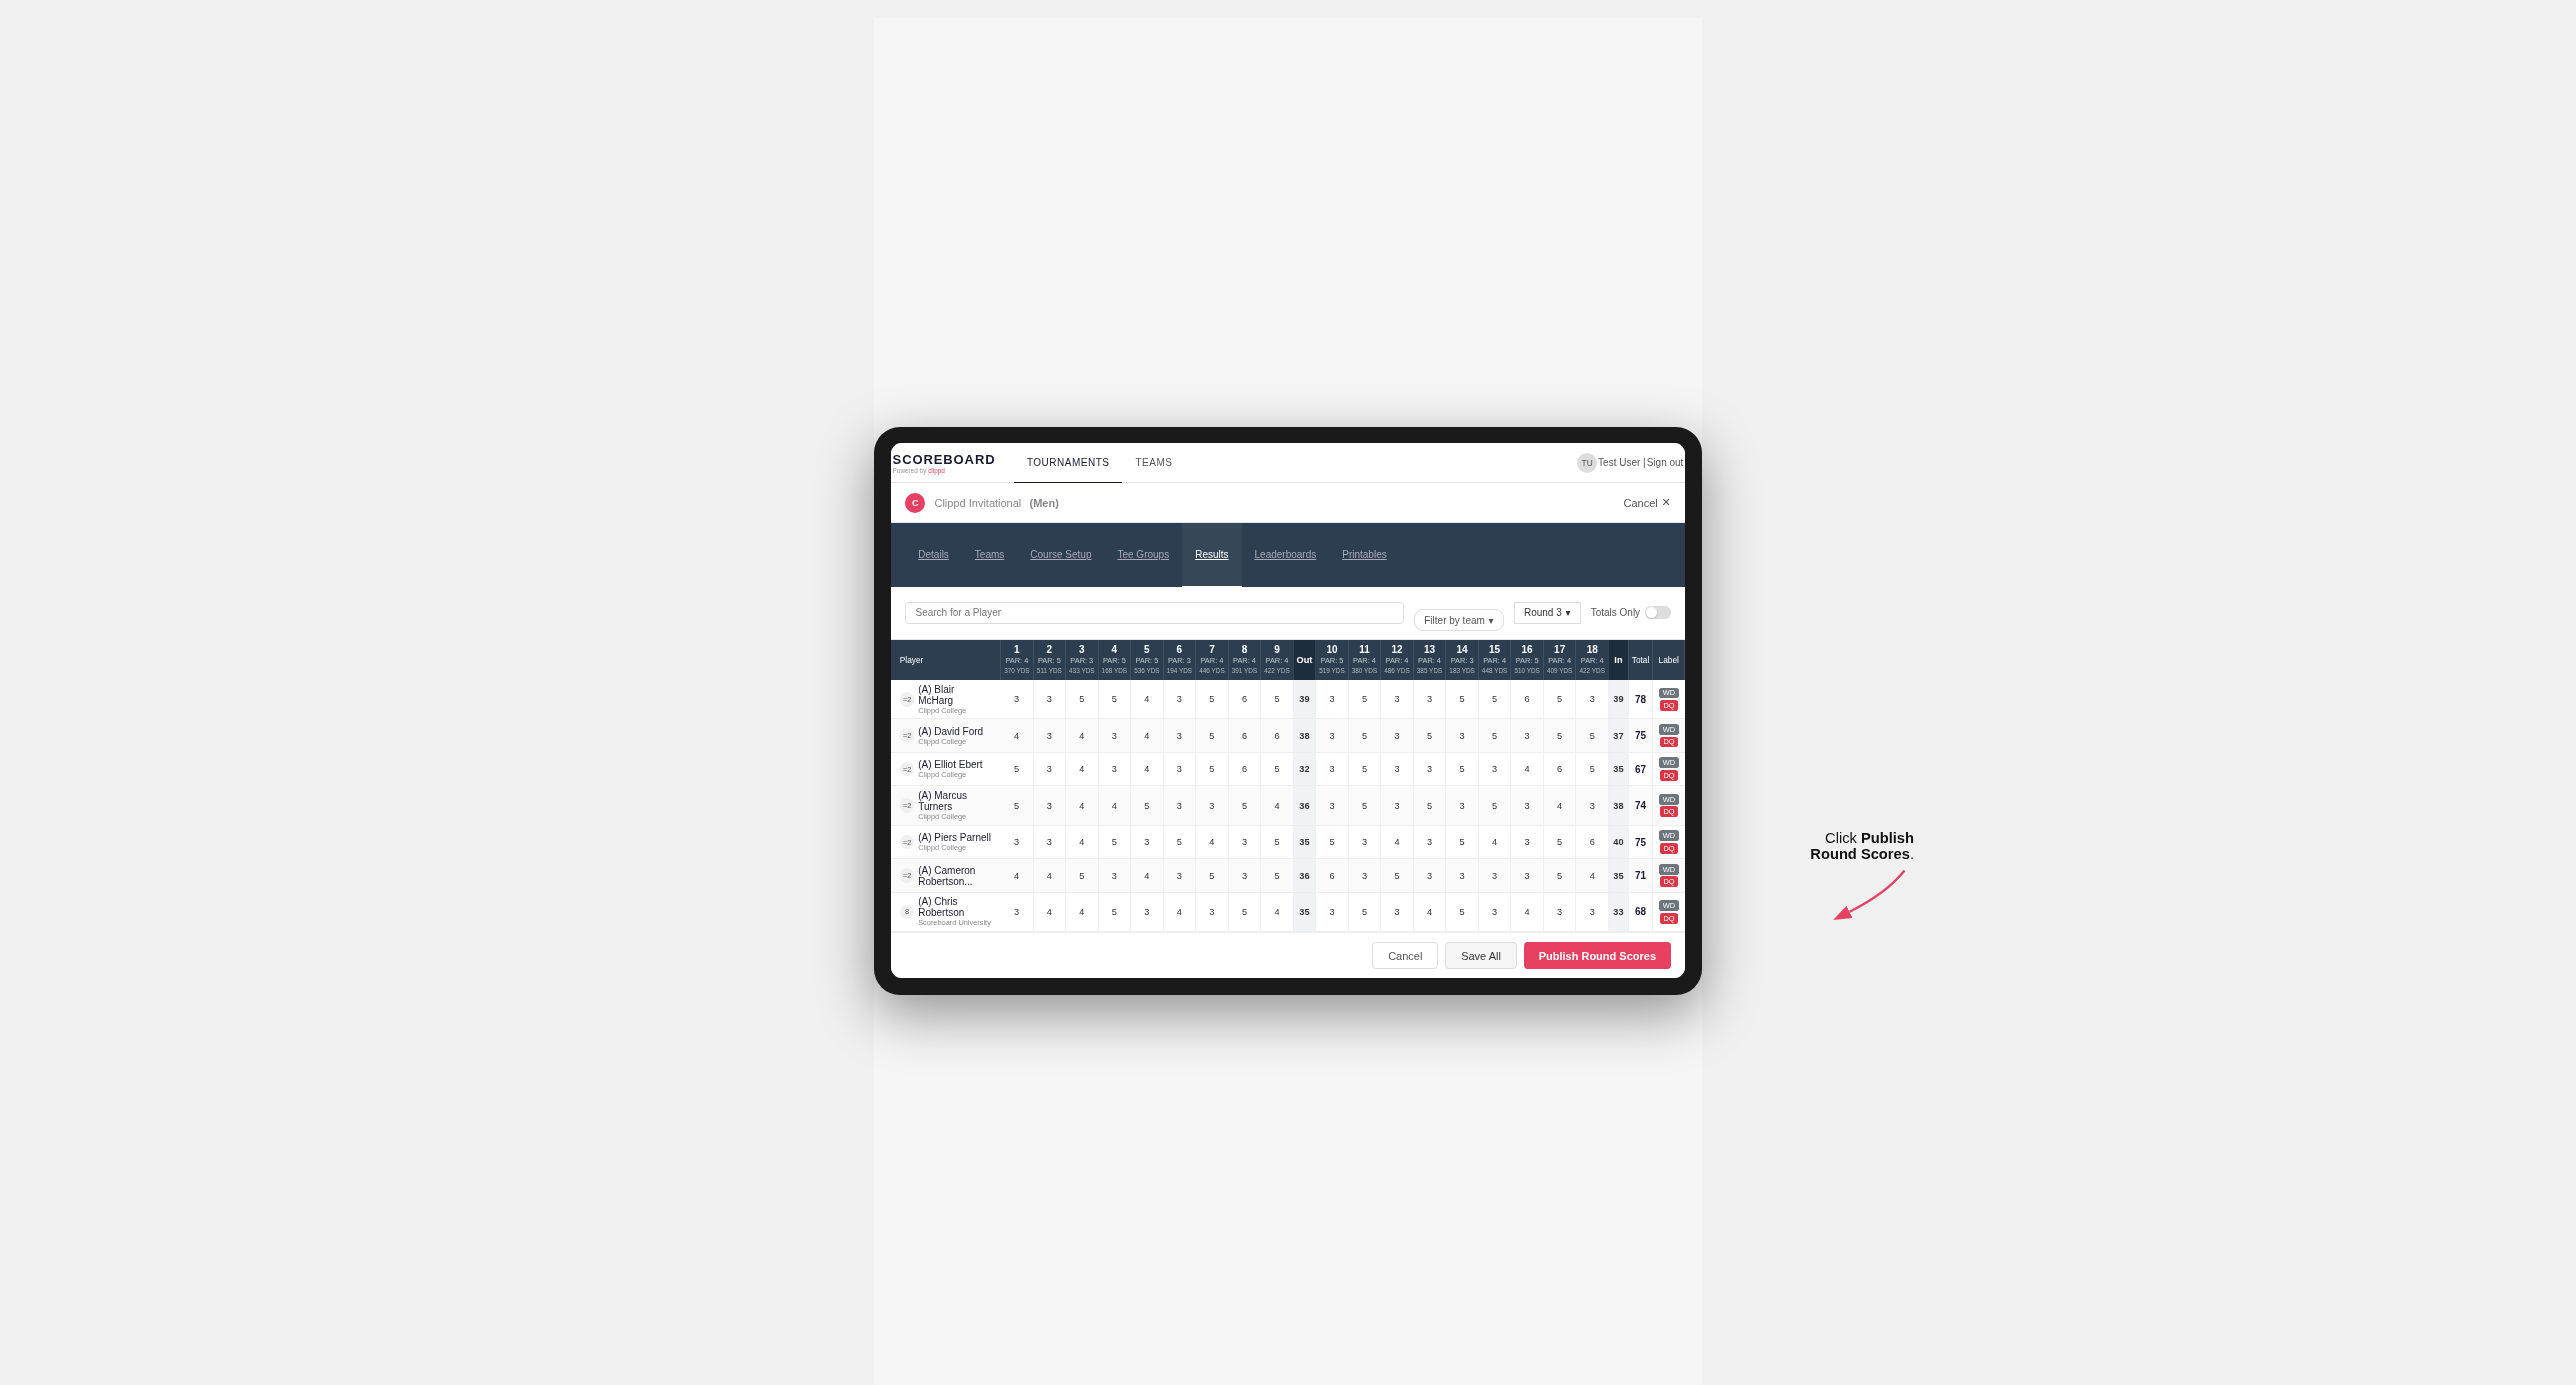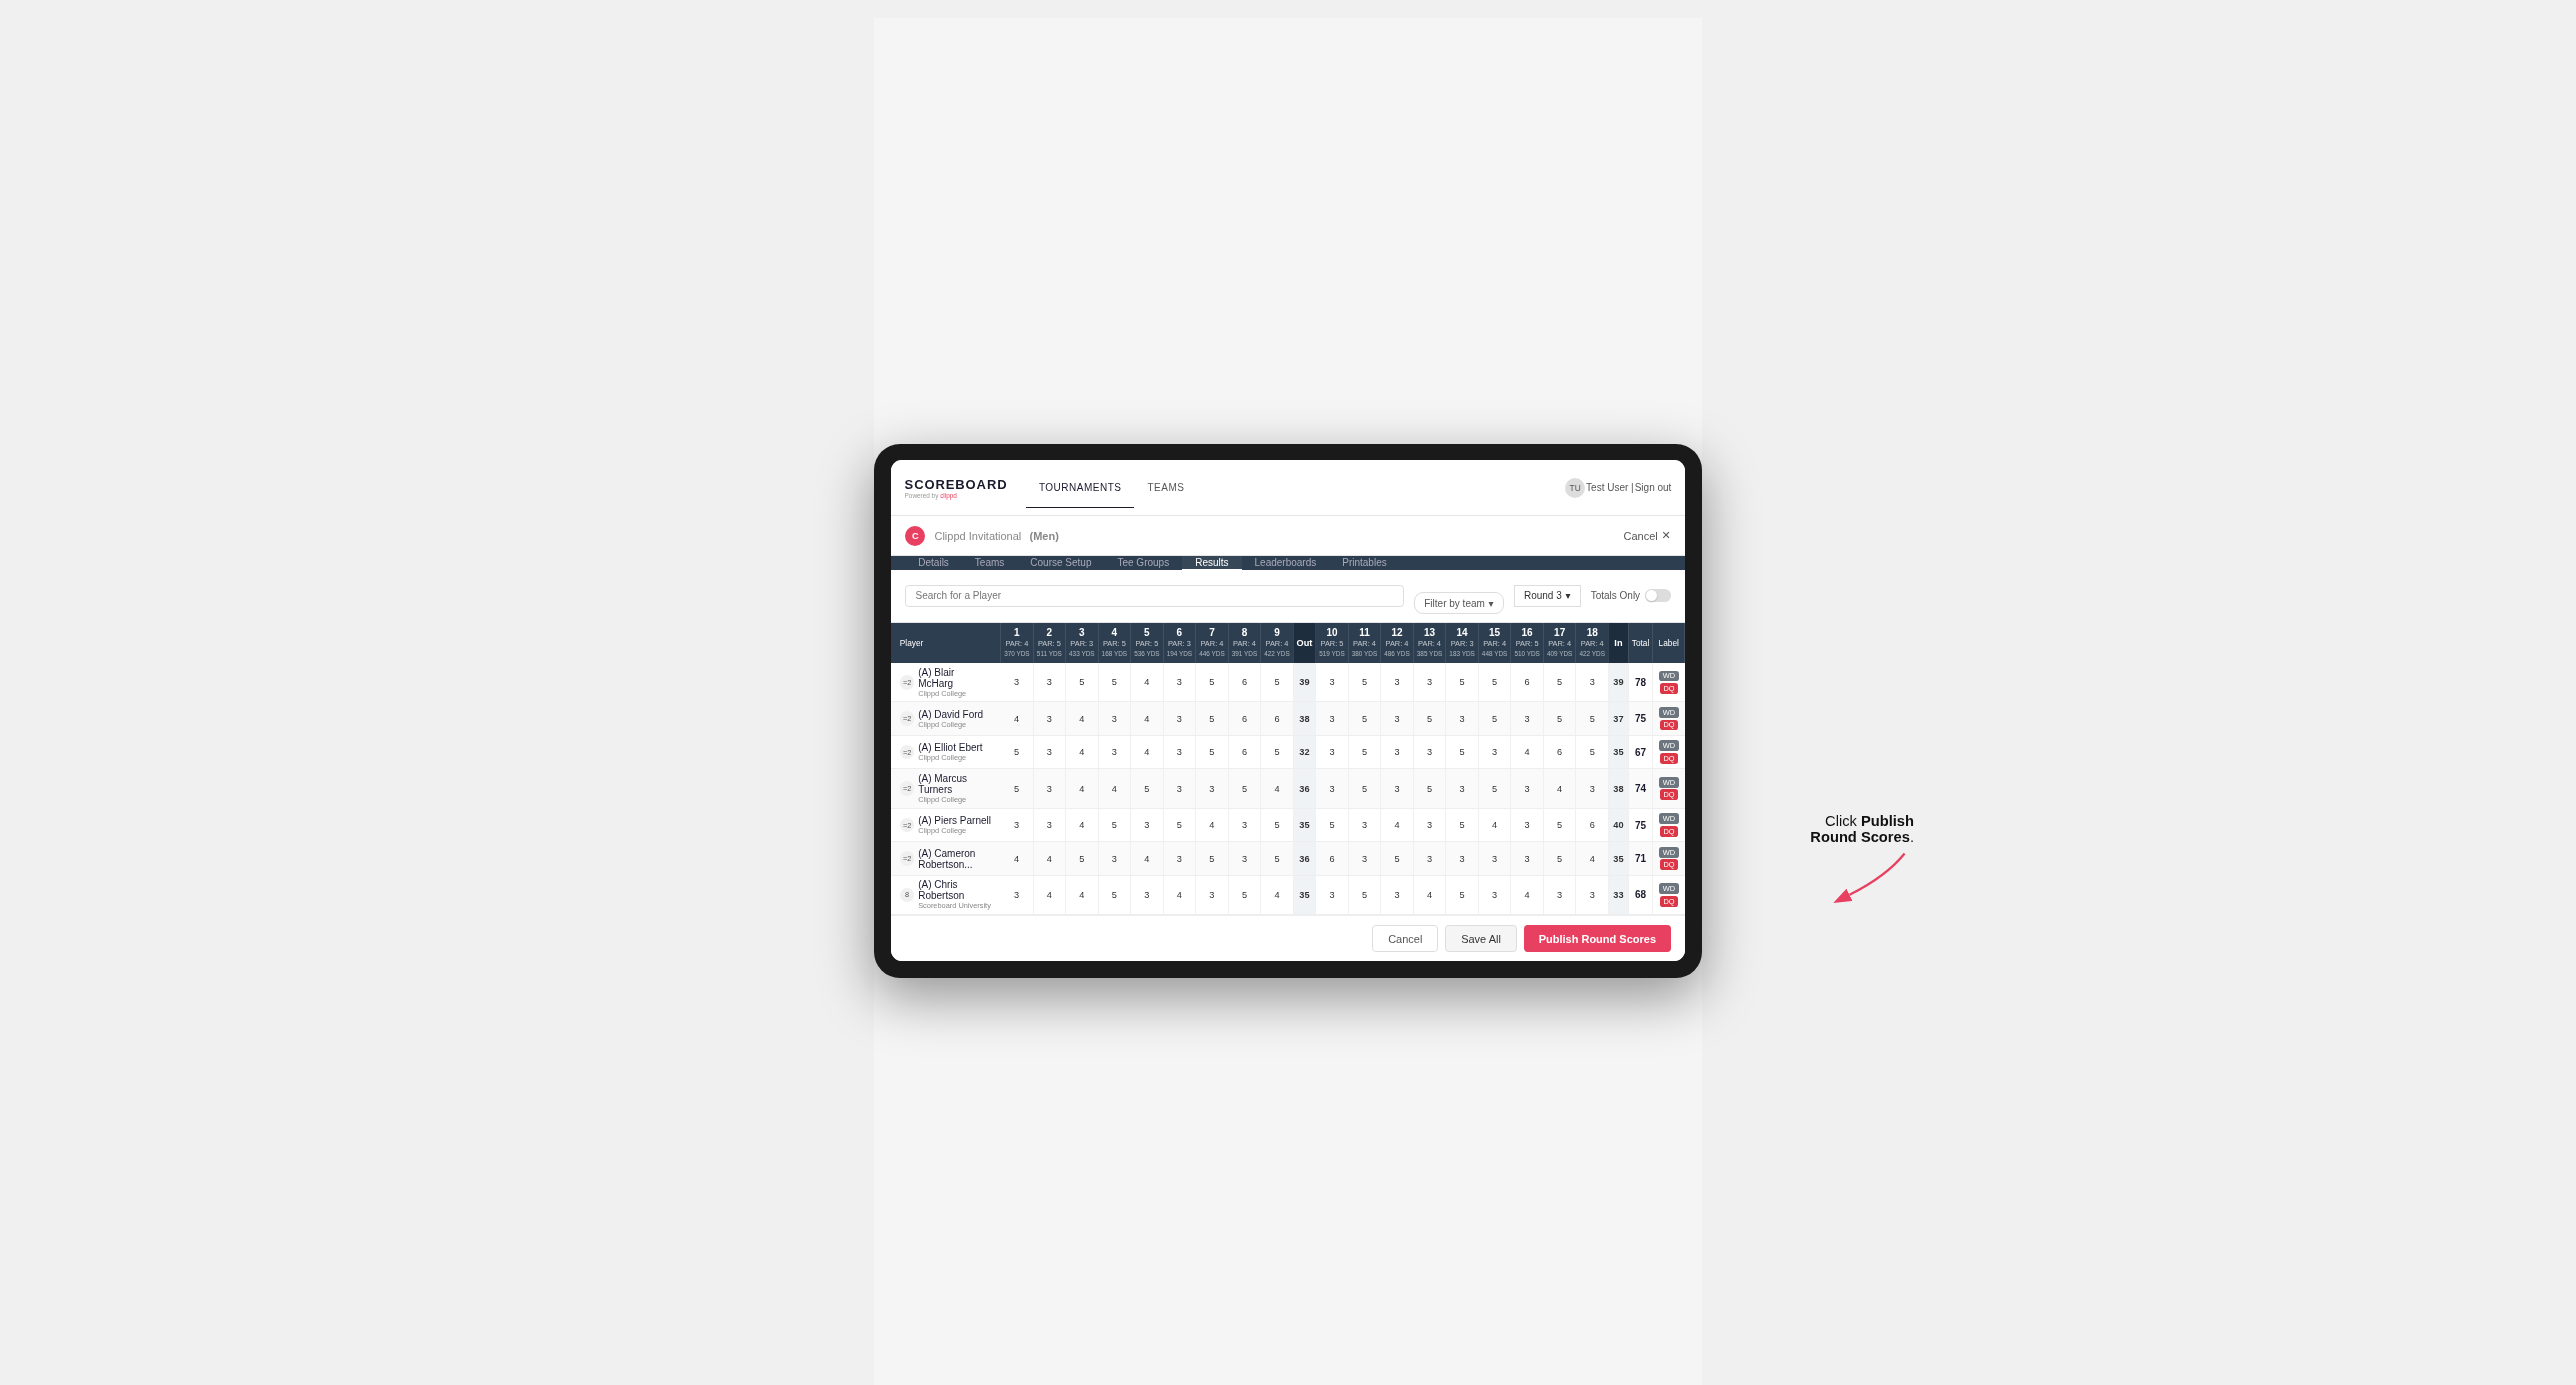--- a/index.html
+++ b/index.html
@@ -25,22 +25,22 @@
       background: #fff;
       border-radius: 11px;
       overflow: hidden;
     }
 
     
     .top-nav {
       background: #fff;
       display: flex;
       align-items: center;
-      padding: 0 14px;
-      height: 56px;
+      padding: 0 2px;
+      height: 40px;
       border-bottom: 0.9px solid #e5e5e5;
     }
     .logo-area {
       display: flex;
       flex-direction: column;
       margin-right: 18.4px;
     }
     .logo-title {
       font-size: 13px;
       font-weight: 800;
@@ -136,25 +136,26 @@
       gap: 3.7px;
     }
 
     
     .sub-nav {
       background: #2c3e50;
       display: flex;
       padding: 0 14.7px;
     }
     .sub-nav-tab {
-      padding: 1px 13px;
+      padding: 26px 13px;
       font-size: 10px;
       color: #aab;
       cursor: pointer;
       border-bottom: 1.8px solid transparent;
+      text-decoration: underline;
     }
     .sub-nav-tab.active {
       color: #fff;
       border-bottom: 1.8px solid #fff;
       background: rgba(255,255,255,0.05);
     }
 
     
     .controls-bar {
       padding: 7.4px 14.7px;

